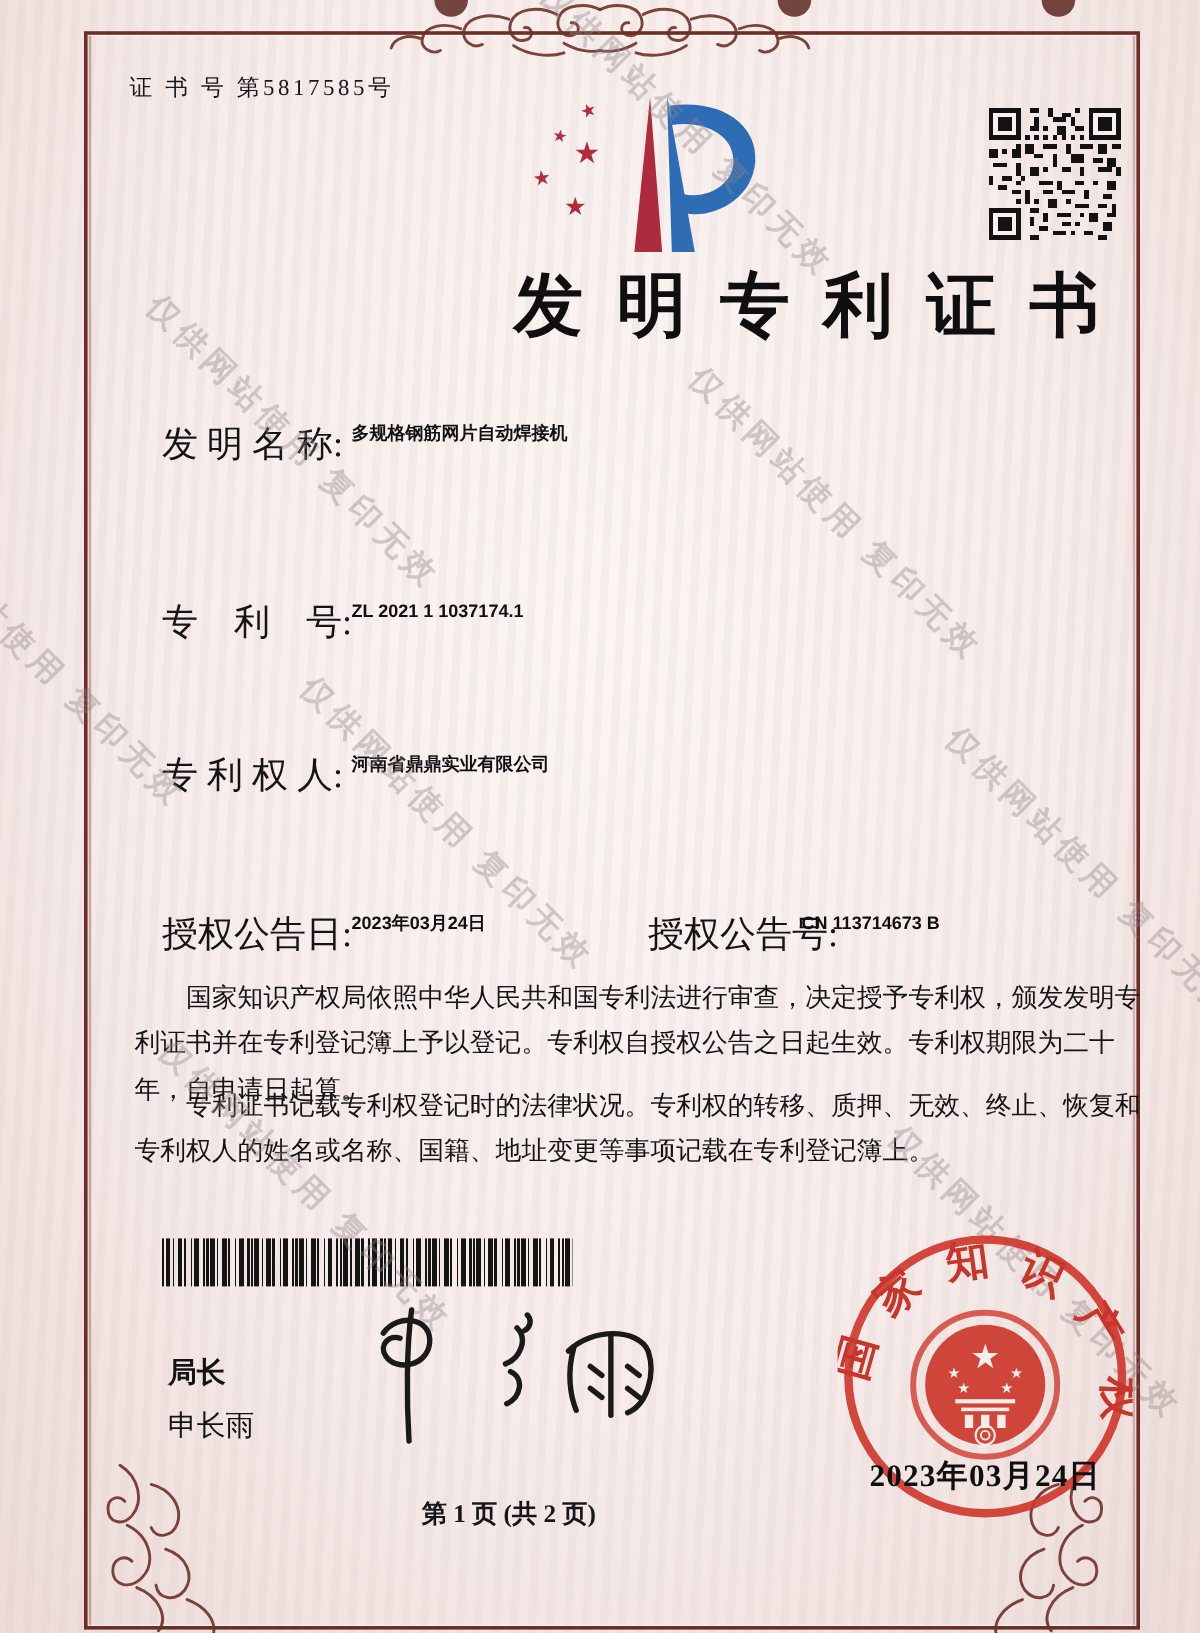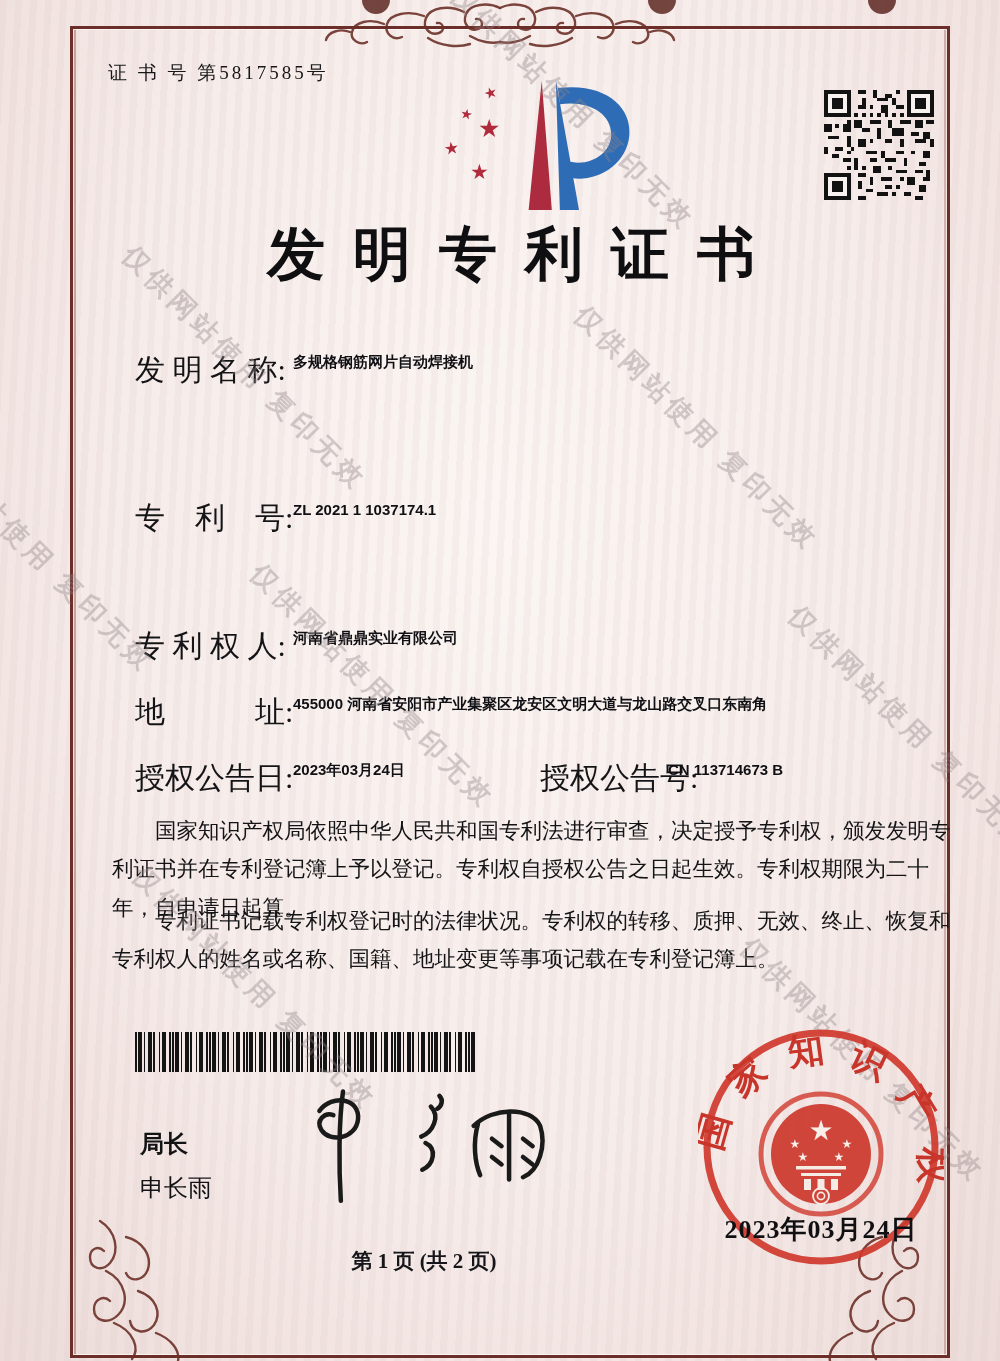--- a/index.html
+++ b/index.html
@@ -26,21 +26,21 @@
   .corner.bl{left:86px;bottom:0;}
   .corner.br{right:78px;bottom:0;transform:scaleX(-1);}
   .topbit{position:absolute;top:-6px;width:28px;height:20px;background:#5d2621;border-radius:0 0 14px 14px;z-index:1;opacity:.85;}
   
   .cert-no{position:absolute;left:108px;top:60px;font-size:19px;letter-spacing:3px;color:#17171a;z-index:3;}
   .logo{position:absolute;left:428px;top:78px;width:225px;height:140px;z-index:3;}
   .logo .star{position:absolute;color:#b02c3c;line-height:1;}
   .logo svg{position:absolute;left:86px;top:0;}
   .qr{position:absolute;left:822px;top:90px;width:114px;height:110px;z-index:3;}
   .title{
-    position:absolute;left:70px;top:216px;width:874px;text-align:center;
+    position:absolute;left:70px;top:216px;width:874px;text-align:right;
     font-size:58px;font-weight:700;color:#0f0f12;letter-spacing:28px;padding-left:36px;box-sizing:border-box;z-index:3;
   }
   
   .row{position:absolute;left:135px;display:flex;align-items:flex-start;z-index:3;color:#141417;}
   .lbl{width:158px;flex:none;font-size:30px;white-space:nowrap;color:#141417;}
   .val{font-family:"Liberation Sans","DejaVu Sans",sans-serif;font-weight:700;font-size:15px;line-height:1.55;color:#101014;max-width:640px;}
   .pair2{position:absolute;left:405px;top:0;display:flex;}
   .pair2 .lbl{width:128px;}
   
   .para{position:absolute;left:112px;width:845px;font-size:21.5px;line-height:1.78;text-indent:2em;color:#141416;z-index:3;font-weight:500;}
@@ -241,24 +241,20 @@
     <span class="lbl">专　利　号:</span>
     <span class="val">ZL 2021 1 1037174.1</span>
   </div>
 
 
   <div class="row" style="top:626px">
     <span class="lbl">专 利 权 人:</span>
     <span class="val">河南省鼎鼎实业有限公司</span>
   </div>
 
-  <div class="row" style="top:692px">
-    <span class="lbl">地　　　址:</span>
-    <span class="val" style="max-width:620px">455000 河南省安阳市产业集聚区龙安区文明大道与龙山路交叉口东南角</span>
-  </div>
 
   <div class="row" style="top:758px;width:810px">
     <span class="lbl">授权公告日:</span>
     <span class="val">2023年03月24日</span>
     <span class="pair2">
       <span class="lbl">授权公告号:</span>
       <span class="val">CN 113714673 B</span>
     </span>
   </div>
 

